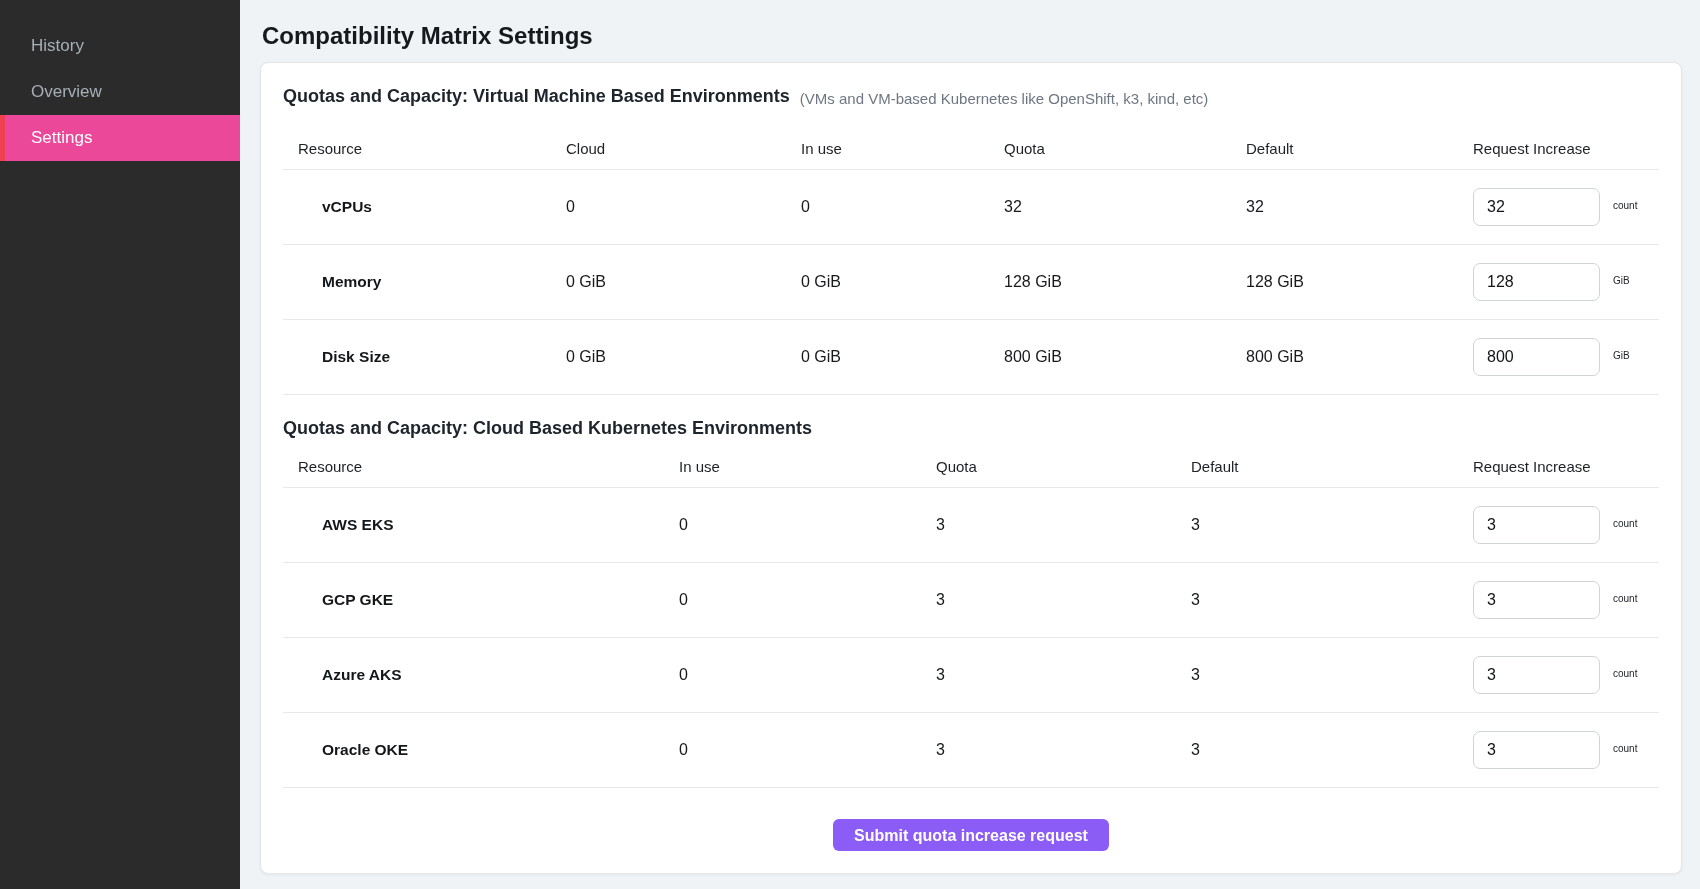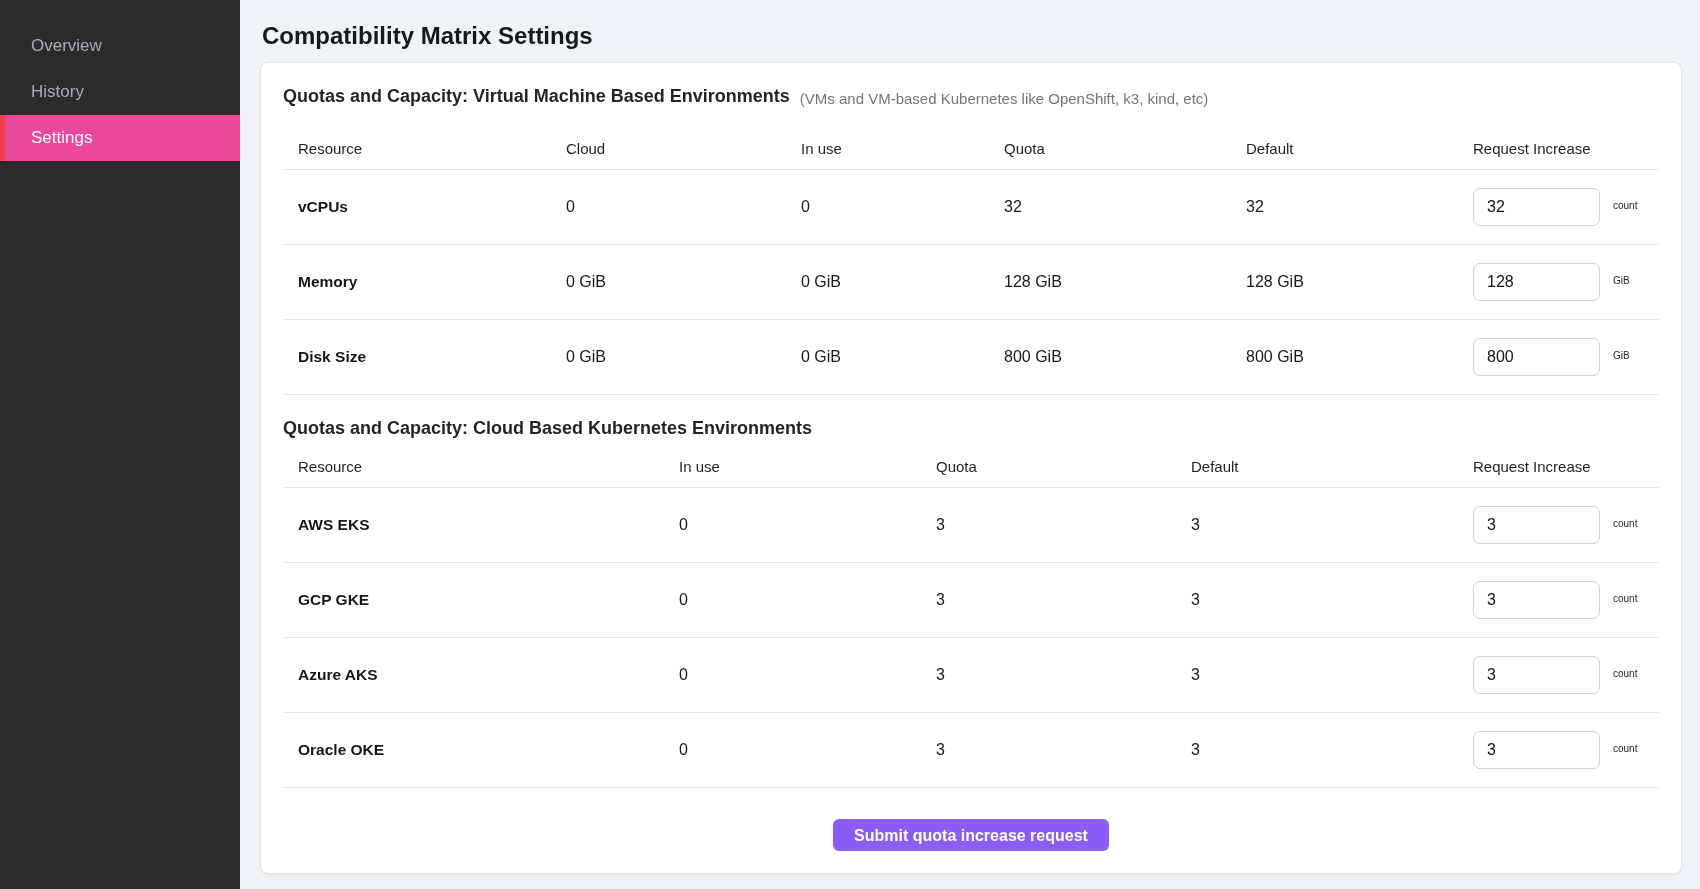--- a/index.html
+++ b/index.html
@@ -69,21 +69,21 @@
   .trow {
     display: grid; align-items: center;
     height: 75px;
     padding-left: 15px;
     border-bottom: 1px solid #e7e9eb;
     font-size: 16px; color: #17191c;
   }
   .grid-vm    { grid-template-columns: 268px 235px 203px 242px 227px 1fr; }
   .grid-cloud { grid-template-columns: 381px 257px 255px 282px 1fr; }
 
-  .resource-cell { font-weight: 700; font-size: 15.5px; color: #14171a; }
+  .resource-cell { font-weight: 700; font-size: 15.5px; color: #14171a; margin-left: 24px; }
 
   .request-cell { display: flex; align-items: center; gap: 13px; }
   .qty-input {
     width: 127px; height: 38px;
     border: 1px solid #cfd4d9; border-radius: 7px;
     padding: 0 13px;
     font-size: 16px; color: #111418;
     font-family: "Liberation Sans", sans-serif;
     background: #fff;
     outline: none;
@@ -103,24 +103,24 @@
     font-family: "Liberation Sans", sans-serif;
     cursor: pointer;
     line-height: 31px;
   }
 </style>
 </head>
 <body>
 
 <nav class="sidebar">
   <div class="nav-item">
+    <span>History</span>
+  </div>
+  <div class="nav-item">
     <span>Overview</span>
-  </div>
-  <div class="nav-item">
-    <span>History</span>
   </div>
   <div class="nav-item active">
     <span>Settings</span>
   </div>
 </nav>
 
 <main class="main">
   <h1 class="page-title">Compatibility Matrix Settings</h1>
 
   <div class="card">

